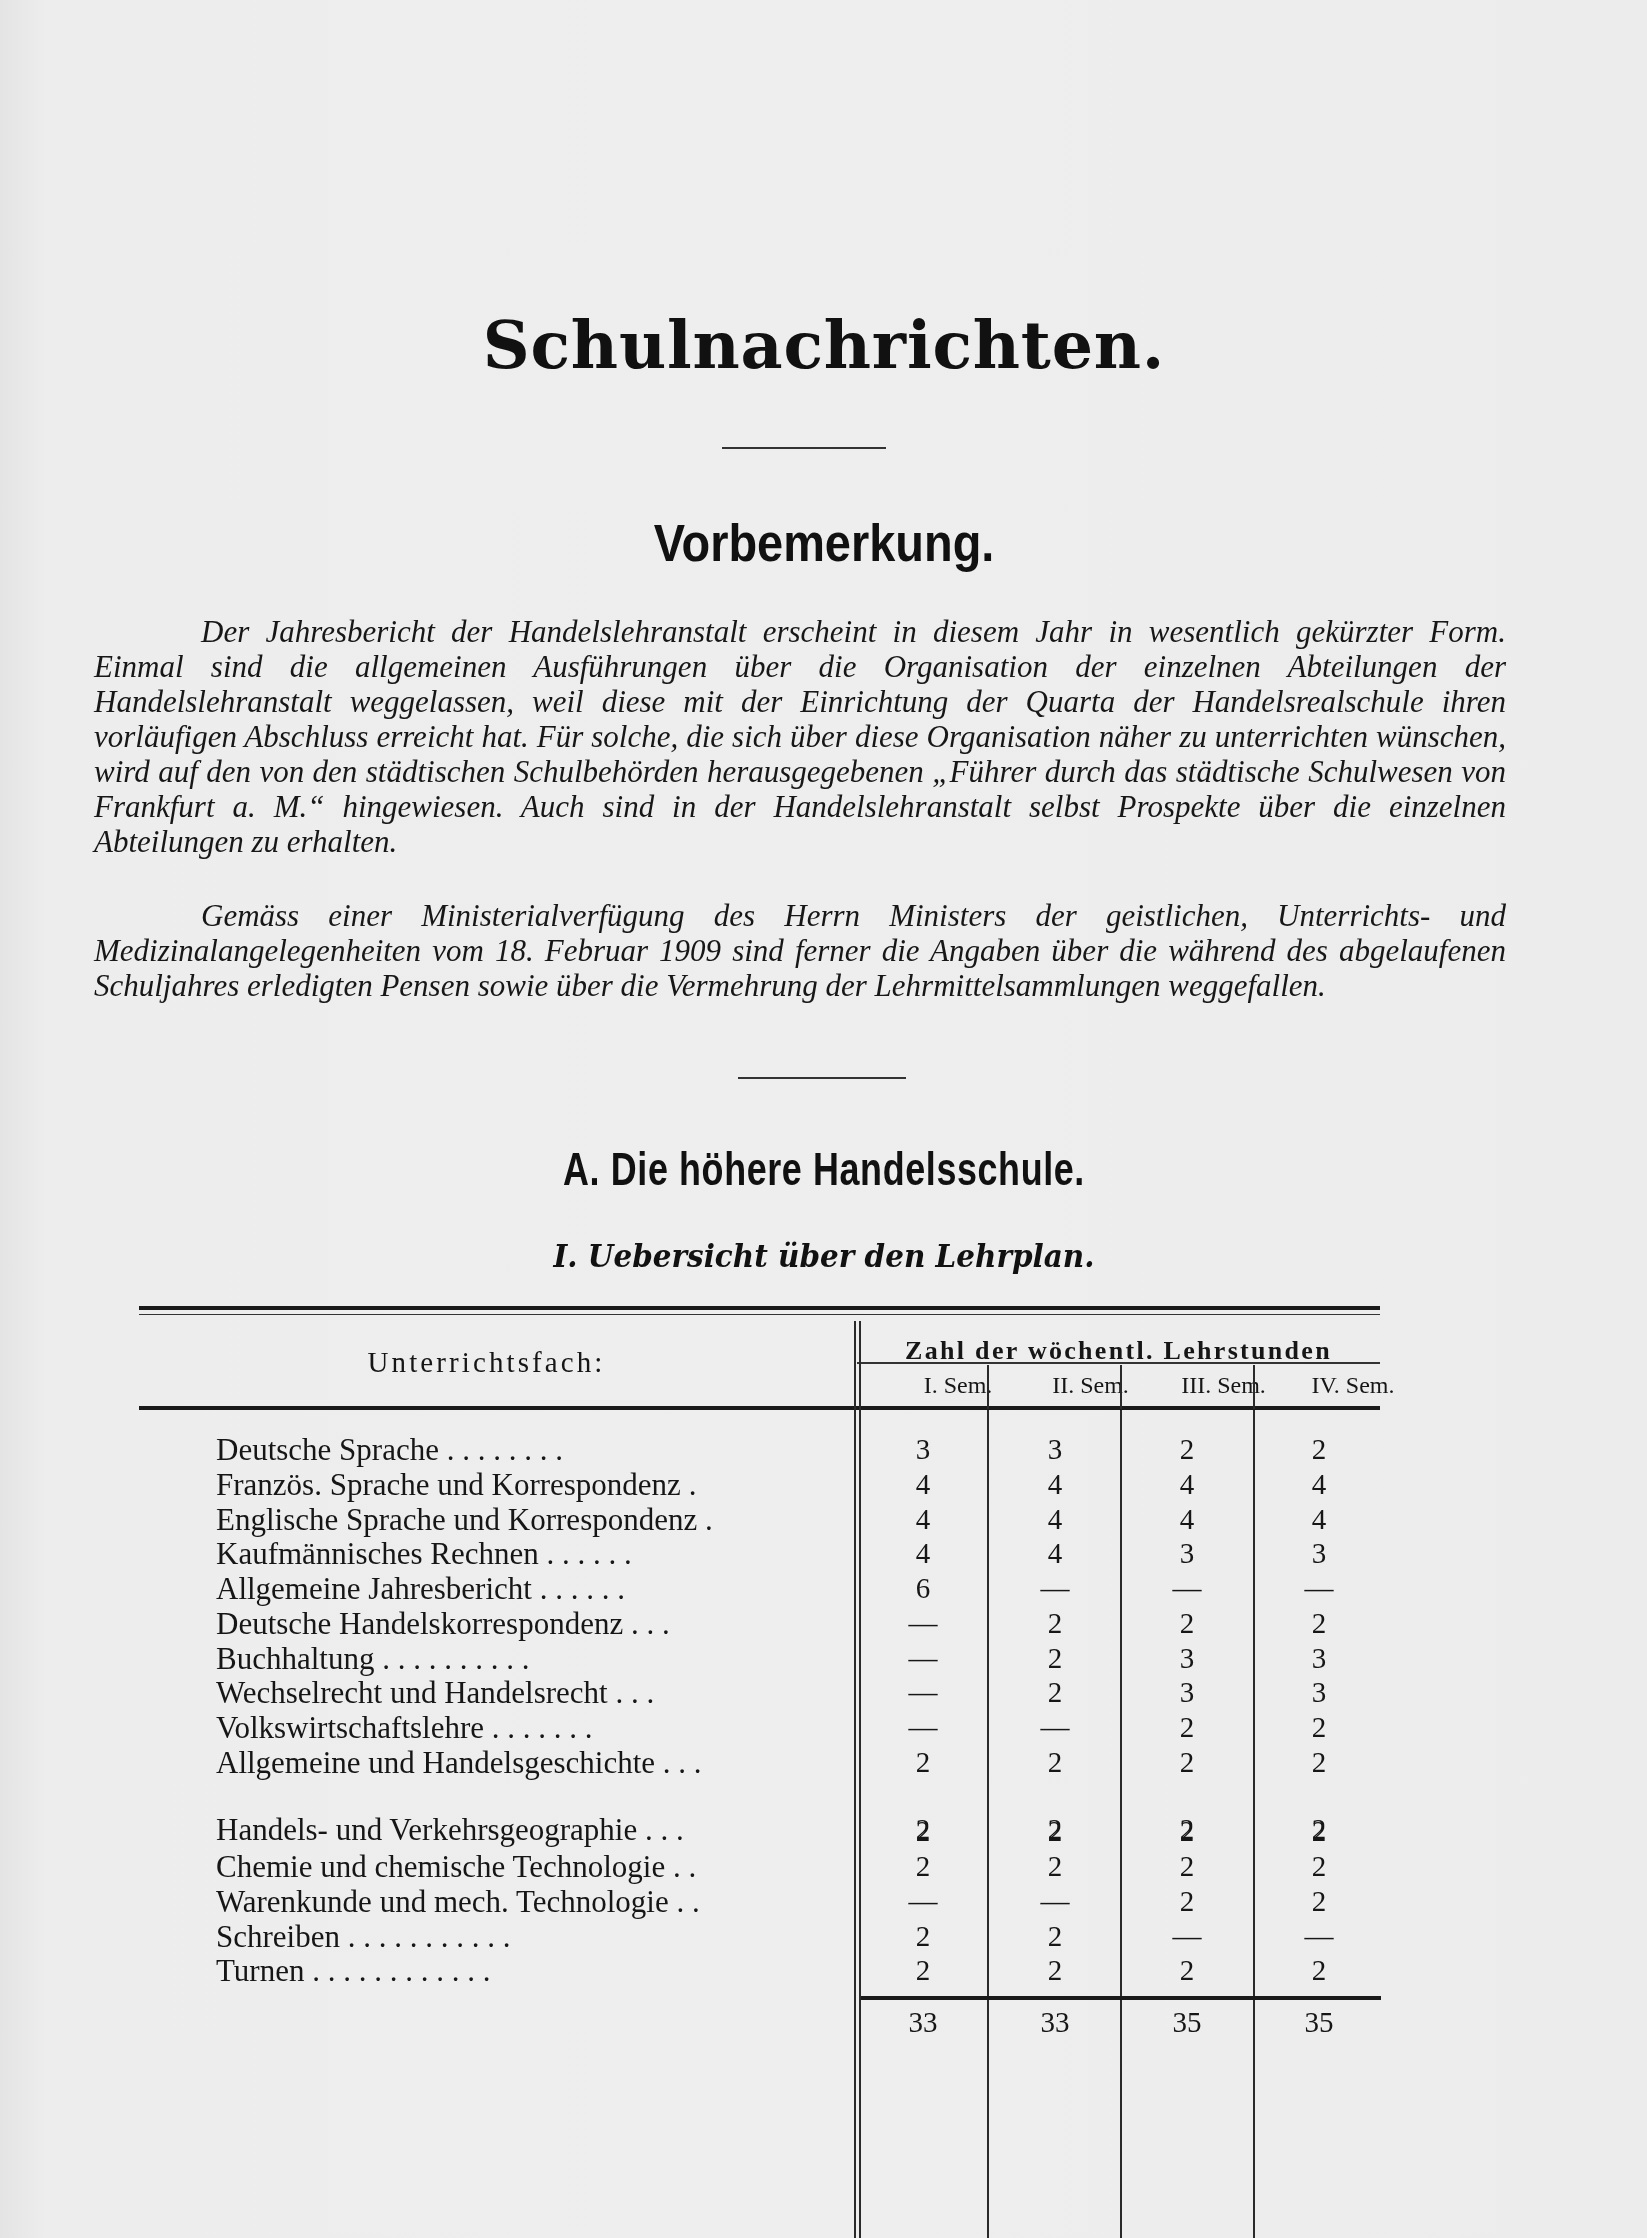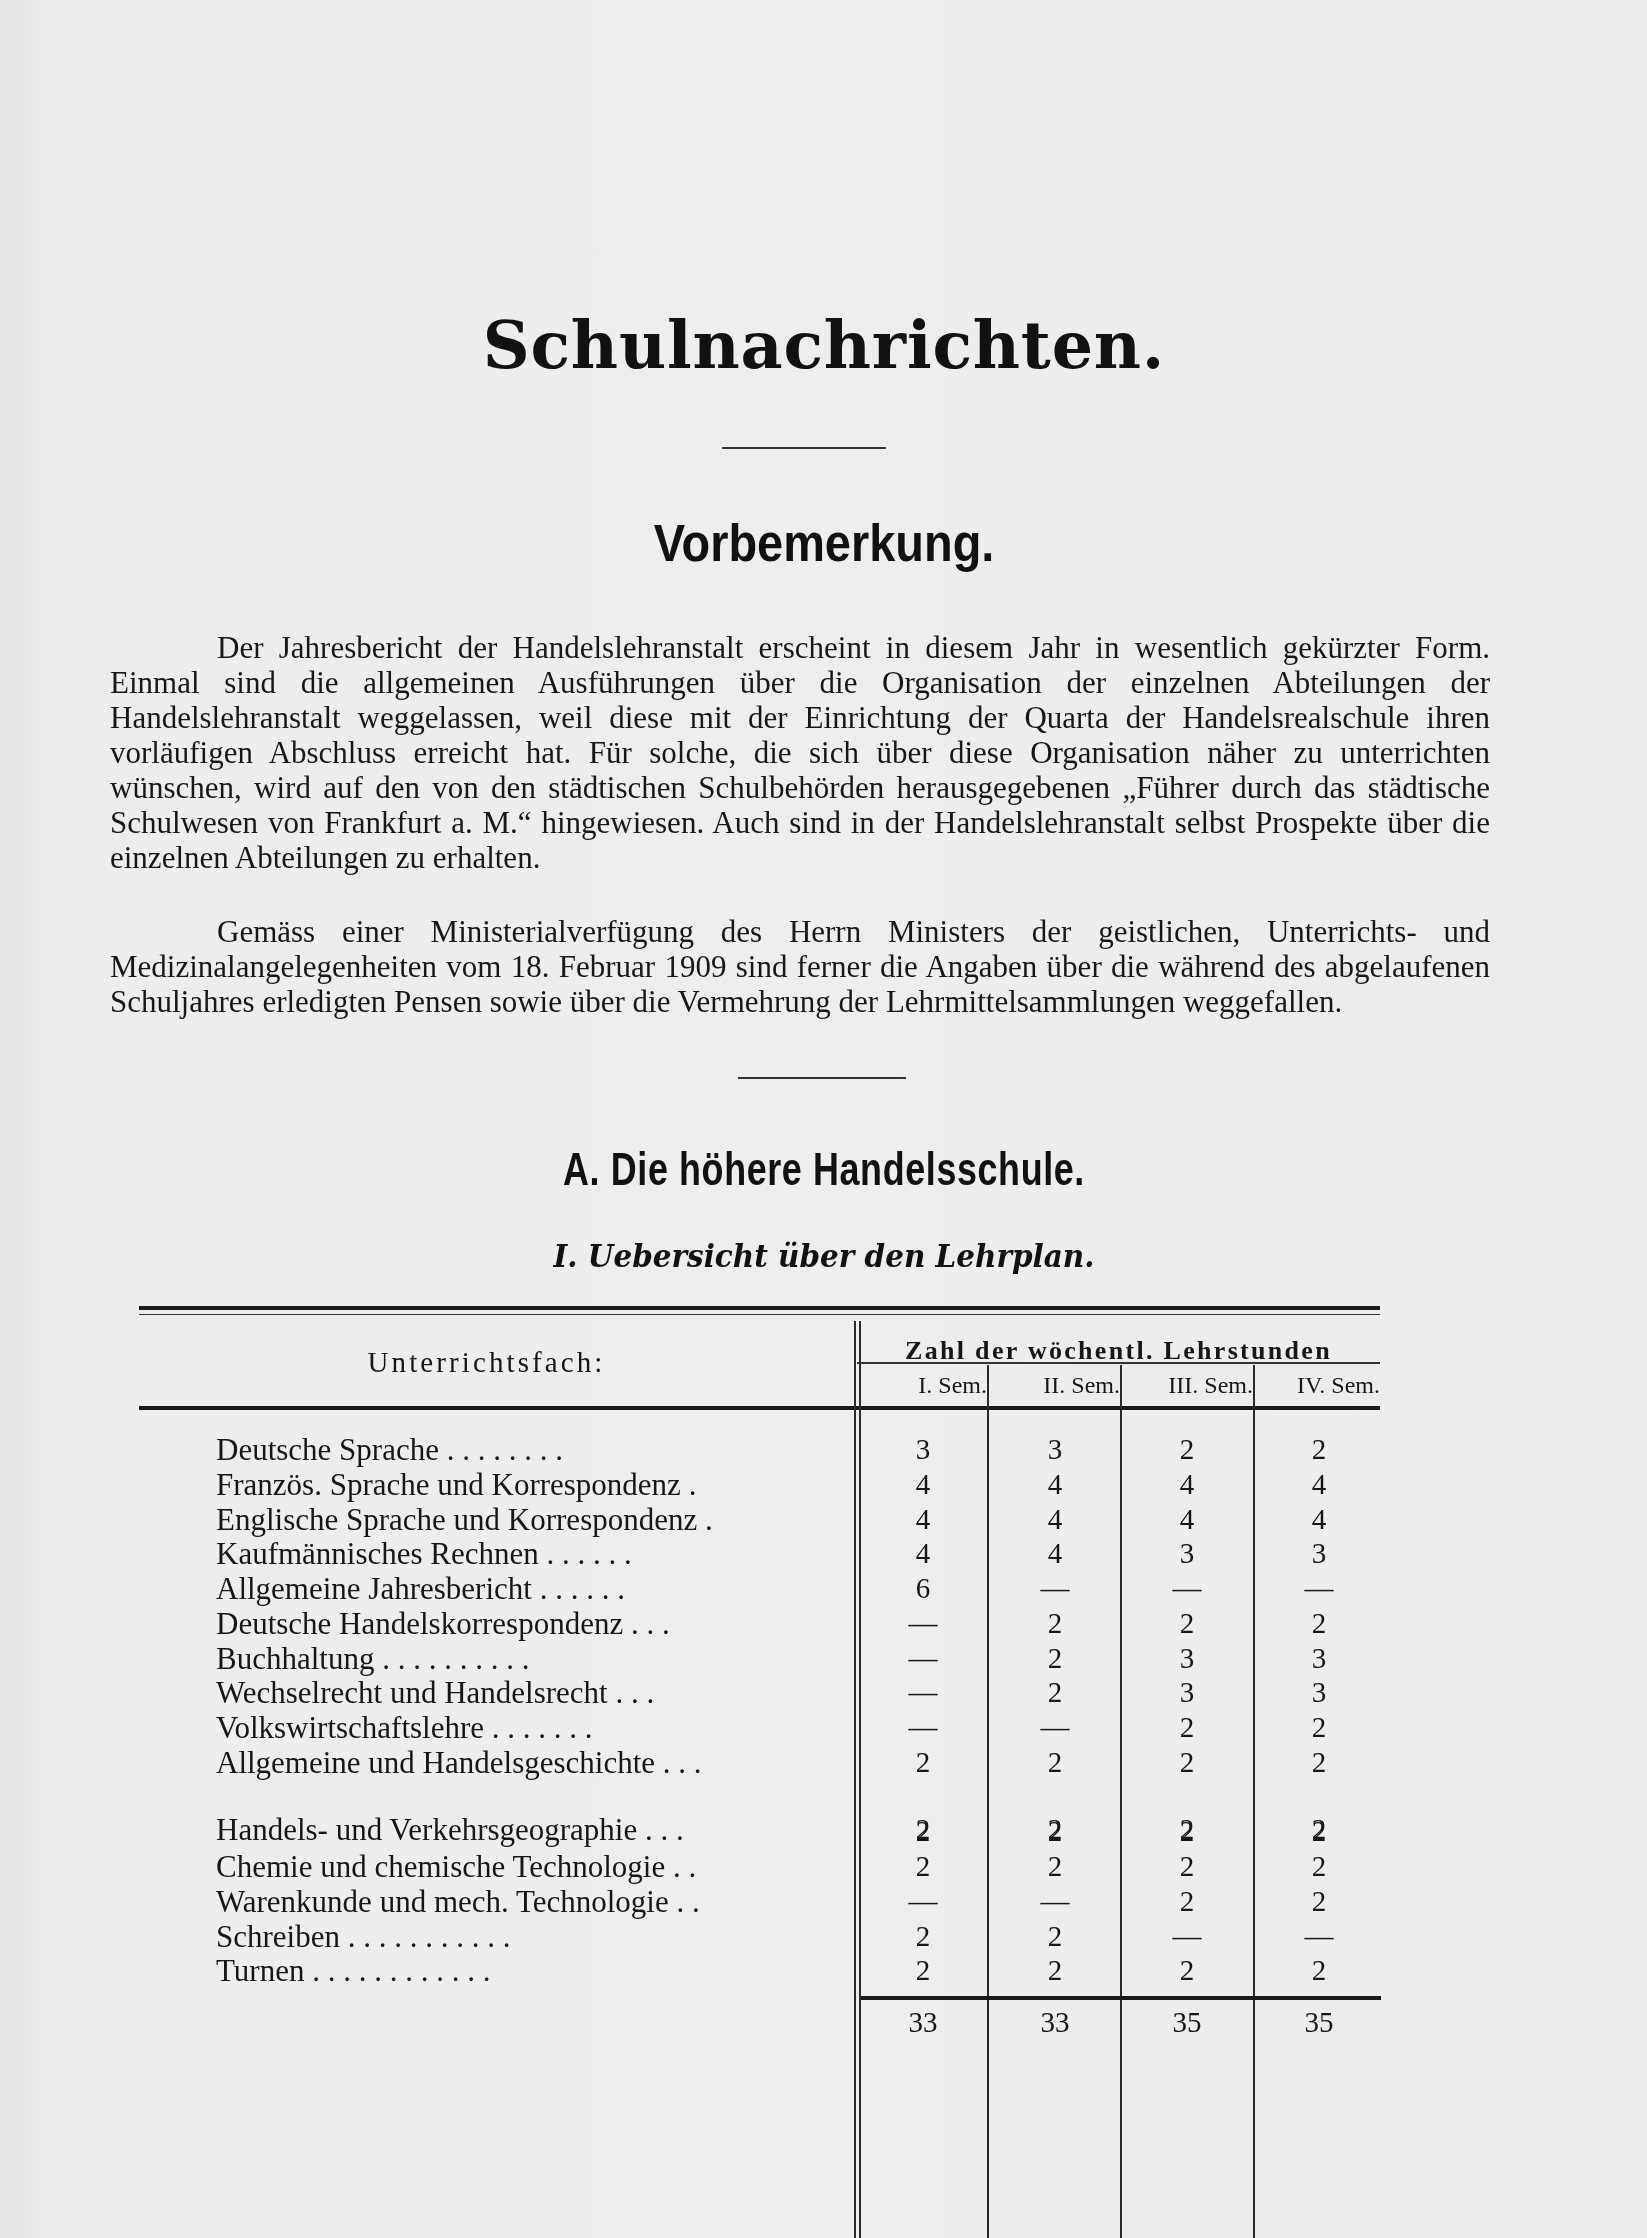--- a/index.html
+++ b/index.html
@@ -68,22 +68,23 @@
     .body-text {
       position: absolute;
       left: 94px;
       width: 1412px;
       font-size: 31px;
       line-height: 35px;
       text-align: justify;
       color: #171717;
     }
     .body-text p {
-      margin: 16px;
+      margin: 0;
       text-indent: 107px;
+      font-style: italic;
     }
     .p1 { top: 614px; }
     .p2 { top: 898px; }
 
     
     .schedule {
       position: absolute;
       left: 139px;
       top: 1306px;
       width: 1241px;
@@ -119,22 +120,23 @@
       width: 523px;
       top: 30px;
       text-align: center;
       font-size: 26px;
       letter-spacing: 2.3px;
       font-weight: bold;
     }
     .th-sem {
       position: absolute;
       top: 66px;
-      text-align: right;
+      text-align: center;
       font-size: 24px;
+      padding-left: 36px;
     }
     .rows {
       position: absolute;
       left: 0;
       top: 126px;
       width: 1241px;
     }
     .row {
       position: absolute;
       left: 0;

